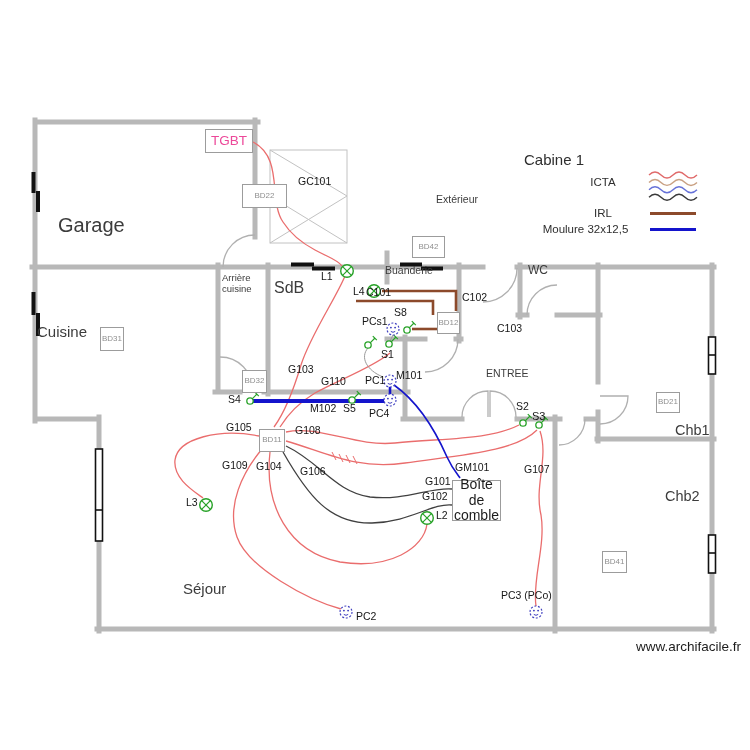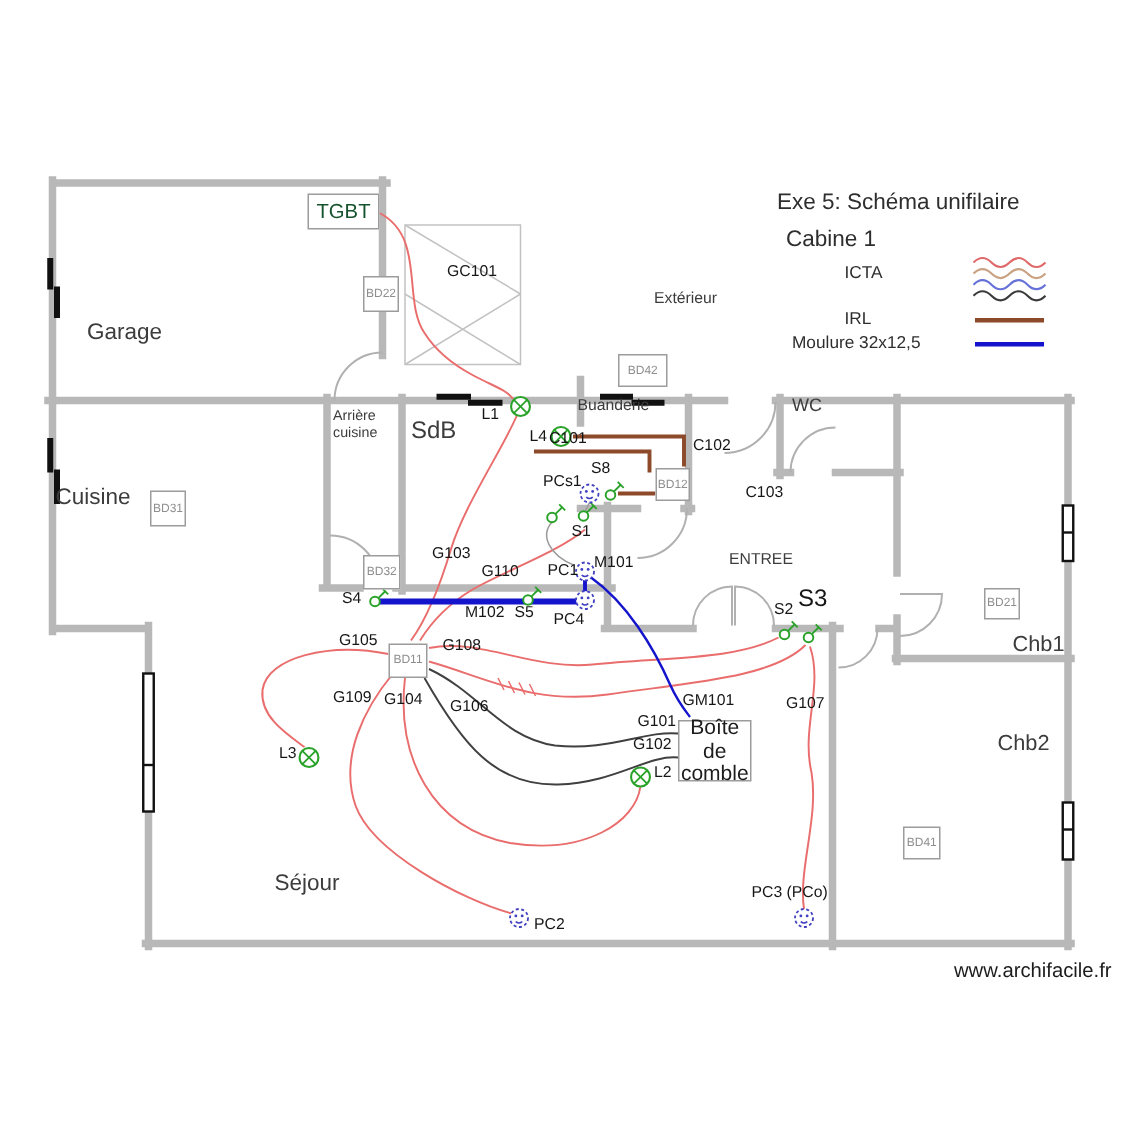--- a/index.html
+++ b/index.html
@@ -5,24 +5,24 @@
   html,body{margin:0;padding:0;background:#fff;}
   .screen{position:relative;width:750px;height:750px;background:#fff;
           font-family:"Liberation Sans",sans-serif;overflow:hidden;}
   svg.plan{position:absolute;left:0;top:0;}
   .lbl{position:absolute;color:#1e1e1e;line-height:1.12;white-space:pre-line;}
   .room{color:#3c3c3c;}
   .wirelbl{color:#161616;}
   .box{position:absolute;background:#fff;border:1px solid #9c9c9c;
        display:flex;align-items:center;justify-content:center;text-align:center;
        color:#8f8f8f;line-height:1.12;box-sizing:border-box;}
-  .box.tgbt{color:#14532d;}
+  .box.tgbt{color:#ec4899;}
   .box.attic{color:#1c1c1c;white-space:pre-line;}
   .hdr{position:absolute;color:#2e2e2e;}
-  .legend-label{position:absolute;color:#2e2e2e;text-align:left;}
+  .legend-label{position:absolute;color:#2e2e2e;text-align:center;}
   .legend-bar{position:absolute;height:3px;}
   .watermark{position:absolute;color:#1c1c1c;}
 </style>
 </head>
 <body>
 
 <div class="screen">
 
   <svg class="plan" width="750" height="750" viewBox="0 0 750 750">
 
@@ -208,41 +208,40 @@
         </g>
         <g>
           <circle cx="536" cy="612" r="6" fill="#fff" stroke="#4040c0" stroke-width="1.2" stroke-dasharray="2,1.7"></circle>
           <circle cx="533.9" cy="610.6" r="0.95" fill="#4040c0"></circle>
           <circle cx="538.1" cy="610.6" r="0.95" fill="#4040c0"></circle>
           <path d="M533.8,614.4 Q536,616.2 538.2,614.4" fill="none" stroke="#4040c0" stroke-width="1"></path>
         </g>
       </g>
   </svg>
 
-  <div class="hdr" style="left:518px;top:126px;font-size:15px;">Exe 5: Schéma unifilaire</div>
   <div class="hdr" style="left:524px;top:151px;font-size:15px;">Cabine 1</div>
 
   <div class="legend-label" style="left:563px;top:176px;width:80px;font-size:11.5px;">ICTA</div>
   <svg class="plan" style="left:646px;top:169px;" width="56" height="36">
     <g fill="none" stroke-width="1.4" id="legend-waves">
         <path d="M3,6 q6,-6 12,0 t12,0 t12,0 t12,0" stroke="#e06a6a" fill="none"></path>
         <path d="M3,13.4 q6,-6 12,0 t12,0 t12,0 t12,0" stroke="#c9a183" fill="none"></path>
         <path d="M3,20.8 q6,-6 12,0 t12,0 t12,0 t12,0" stroke="#6672d8" fill="none"></path>
         <path d="M3,28.200000000000003 q6,-6 12,0 t12,0 t12,0 t12,0" stroke="#3a3a3a" fill="none"></path>
       </g>
   </svg>
   <div class="legend-label" style="left:563px;top:207px;width:80px;font-size:11.5px;">IRL</div>
   <div class="legend-bar" id="irl-bar" style="left: 650px; top: 212px; width: 46px; background: rgb(140, 74, 43);"></div>
   <div class="legend-label" style="left:528px;top:223px;width:115px;font-size:11.5px;">Moulure 32x12,5</div>
   <div class="legend-bar" id="moulure-bar" style="left: 650px; top: 228px; width: 46px; background: rgb(20, 20, 204);"></div>
 
   <div class="watermark" style="left:636px;top:639px;font-size:13.5px;">www.archifacile.fr</div>
 
   <div id="labels">
-      <div class="lbl room" style="left: 58px; top: 214px; font-size: 15px;">Garage</div>
+      <div class="lbl room" style="left: 58px; top: 214px; font-size: 20px;">Garage</div>
       <div class="lbl room" style="left: 37px; top: 324px; font-size: 15px;">Cuisine</div>
       <div class="lbl room" style="left: 222px; top: 273px; font-size: 9.5px; width: 46px;">Arrière cuisine</div>
       <div class="lbl room" style="left: 274px; top: 279px; font-size: 16px;">SdB</div>
       <div class="lbl room" style="left: 385px; top: 265px; font-size: 10.5px;">Buanderie</div>
       <div class="lbl room" style="left: 436px; top: 194px; font-size: 10.5px;">Extérieur</div>
       <div class="lbl room" style="left: 528px; top: 264px; font-size: 12px;">WC</div>
       <div class="lbl room" style="left: 486px; top: 368px; font-size: 10.5px;">ENTREE</div>
       <div class="lbl room" style="left: 675px; top: 422px; font-size: 14.5px;">Chb1</div>
       <div class="lbl room" style="left: 665px; top: 488px; font-size: 14.5px;">Chb2</div>
       <div class="lbl room" style="left: 183px; top: 581px; font-size: 15px;">Séjour</div>
@@ -257,38 +256,38 @@
       <div class="lbl wirelbl" style="left: 381px; top: 349px; font-size: 10.5px;">S1</div>
       <div class="lbl wirelbl" style="left: 288px; top: 364px; font-size: 10.5px;">G103</div>
       <div class="lbl wirelbl" style="left: 321px; top: 376px; font-size: 10.5px;">G110</div>
       <div class="lbl wirelbl" style="left: 365px; top: 375px; font-size: 10.5px;">PC1</div>
       <div class="lbl wirelbl" style="left: 396px; top: 370px; font-size: 10.5px;">M101</div>
       <div class="lbl wirelbl" style="left: 228px; top: 394px; font-size: 10.5px;">S4</div>
       <div class="lbl wirelbl" style="left: 310px; top: 403px; font-size: 10.5px;">M102</div>
       <div class="lbl wirelbl" style="left: 343px; top: 403px; font-size: 10.5px;">S5</div>
       <div class="lbl wirelbl" style="left: 369px; top: 408px; font-size: 10.5px;">PC4</div>
       <div class="lbl wirelbl" style="left: 516px; top: 401px; font-size: 10.5px;">S2</div>
-      <div class="lbl wirelbl" style="left: 532px; top: 391px; font-size: 16px;">S3</div>
+      <div class="lbl wirelbl" style="left: 532px; top: 410px; font-size: 11px;">S3</div>
       <div class="lbl wirelbl" style="left: 226px; top: 422px; font-size: 10.5px;">G105</div>
       <div class="lbl wirelbl" style="left: 295px; top: 425px; font-size: 10.5px;">G108</div>
       <div class="lbl wirelbl" style="left: 300px; top: 438px; font-size: 10.5px; margin-top: 28px;">G106</div>
       <div class="lbl wirelbl" style="left: 222px; top: 460px; font-size: 10.5px;">G109</div>
       <div class="lbl wirelbl" style="left: 256px; top: 461px; font-size: 10.5px;">G104</div>
       <div class="lbl wirelbl" style="left: 186px; top: 497px; font-size: 10.5px;">L3</div>
       <div class="lbl wirelbl" style="left: 455px; top: 462px; font-size: 10.5px;">GM101</div>
       <div class="lbl wirelbl" style="left: 425px; top: 476px; font-size: 10.5px;">G101</div>
       <div class="lbl wirelbl" style="left: 422px; top: 491px; font-size: 10.5px;">G102</div>
       <div class="lbl wirelbl" style="left: 436px; top: 510px; font-size: 10.5px;">L2</div>
       <div class="lbl wirelbl" style="left: 524px; top: 464px; font-size: 10.5px;">G107</div>
       <div class="lbl wirelbl" style="left: 356px; top: 611px; font-size: 10.5px;">PC2</div>
       <div class="lbl wirelbl" style="left: 501px; top: 590px; font-size: 10.5px;">PC3 (PCo)</div>
     </div>
   <div id="boxes">
       <div class="box tgbt" style="left: 205px; top: 129px; width: 48px; height: 24px; font-size: 13.5px;">TGBT</div>
-      <div class="box bd" style="left: 242px; top: 184px; width: 24px; height: 24px; font-size: 8px;">BD22</div>
+      <div class="box bd" style="left: 242px; top: 184px; width: 45px; height: 24px; font-size: 8px;">BD22</div>
       <div class="box bd" style="left: 412px; top: 236px; width: 33px; height: 22px; font-size: 8px;">BD42</div>
       <div class="box bd" style="left: 100px; top: 327px; width: 24px; height: 24px; font-size: 8px;">BD31</div>
       <div class="box bd" style="left: 437px; top: 312px; width: 23px; height: 22px; font-size: 8px;">BD12</div>
       <div class="box bd" style="left: 242px; top: 370px; width: 25px; height: 23px; font-size: 8px;">BD32</div>
       <div class="box bd" style="left: 259px; top: 429px; width: 26px; height: 23px; font-size: 8px;">BD11</div>
       <div class="box bd" style="left: 656px; top: 392px; width: 24px; height: 21px; font-size: 8px;">BD21</div>
       <div class="box bd" style="left: 602px; top: 551px; width: 25px; height: 22px; font-size: 8px;">BD41</div>
       <div class="box attic" style="left: 452px; top: 480px; width: 49px; height: 41px; font-size: 14px;">Boîte
 de
 comble</div>

